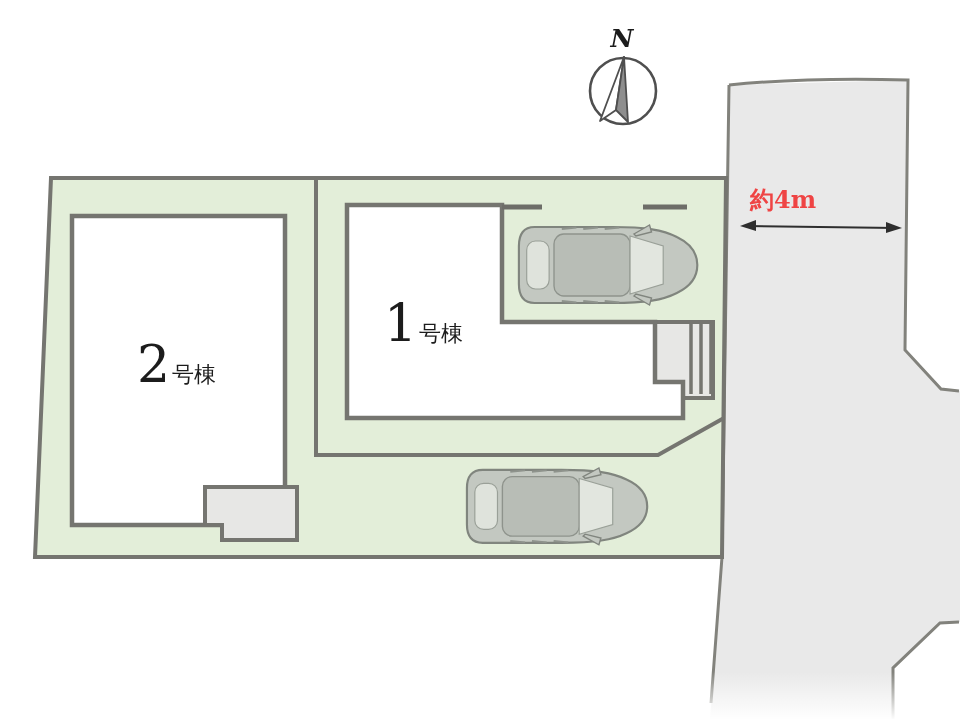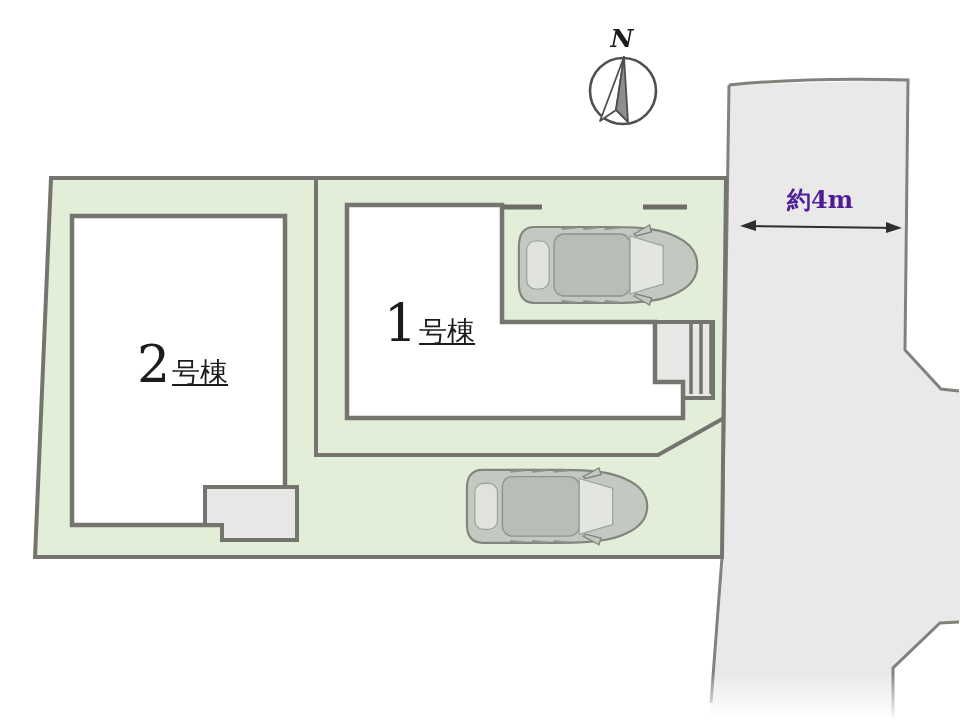--- a/index.html
+++ b/index.html
@@ -2,23 +2,23 @@
 <html><head>
 <meta charset="utf-8">
 <style>
   html,body{margin:0;padding:0;background:#fff;}
   #stage{position:relative;width:960px;height:720px;background:#ffffff;overflow:hidden;
          font-family:"DejaVu Serif", serif;}
   #plan-svg{position:absolute;left:0;top:0;}
   .overlay-label{position:absolute;color:#1c1c1c;white-space:nowrap;}
   .bldg-label{display:flex;align-items:baseline;}
   .bldg-num{font-size:52px;line-height:1;}
-  .bldg-suffix{font-size:28px;line-height:1;margin-left:2px;text-decoration:underline;}
+  .bldg-suffix{font-size:22px;line-height:1;margin-left:2px;}
   .north-label{font-size:25px;font-weight:bold;font-style:italic;text-align:center;width:40px;}
-  .road-width-label{font-size:24px;font-weight:bold;text-align:center;width:140px;color:#4c1d95;}
+  .road-width-label{font-size:24px;font-weight:bold;text-align:left;width:140px;color:#ef4444;}
 </style>
 </head>
 <body>
 
 <div id="stage">
 
   <svg id="plan-svg" width="960" height="720" viewBox="0 0 960 720">
     <defs>
       <linearGradient id="fadeBottom" x1="0" y1="0" x2="0" y2="1">
         <stop offset="0" stop-color="#ffffff" stop-opacity="0"></stop>

